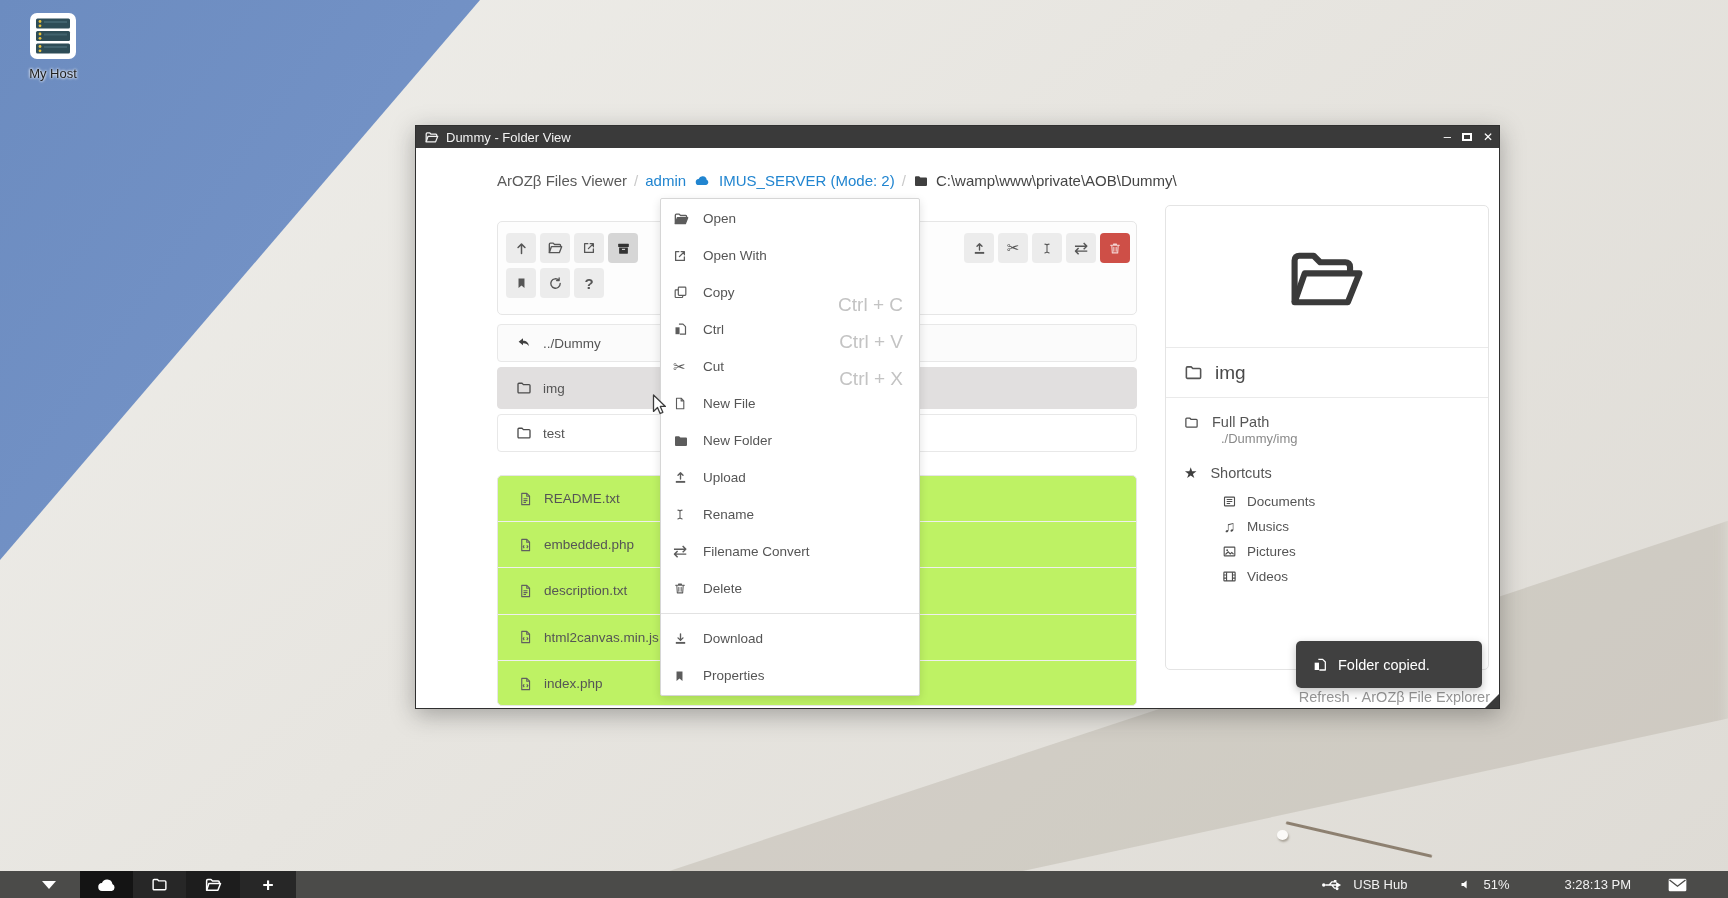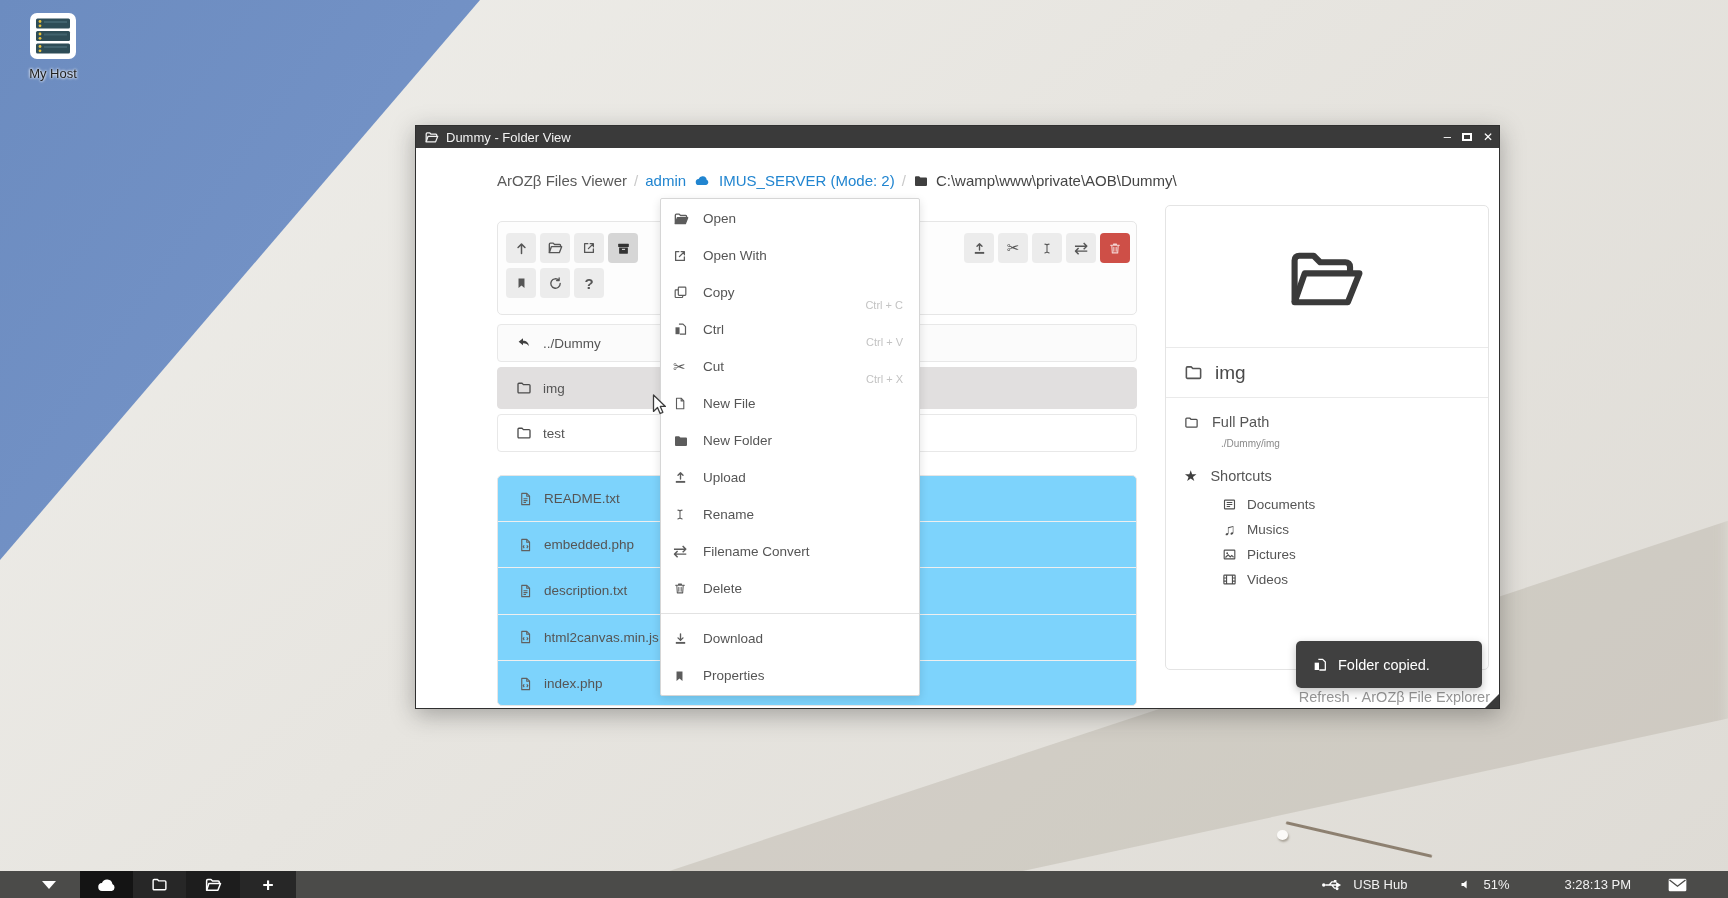--- a/index.html
+++ b/index.html
@@ -52,55 +52,55 @@
   
   .dirlist { position:absolute; left:81px; top:198px; width:640px; }
   .drow { height:38px; margin-bottom:5px; border:1px solid #e8e8e8; border-radius:4px;
     background:#fbfbfb; display:flex; align-items:center; padding-left:18px; gap:11px;
     font-size:13.5px; color:#555; cursor:pointer; }
   .drow.sel { background:#e1dfdf; border-color:#e1dfdf; height:42px; }
   .drow .ic { color:#4c4c4c; font-size:15px; display:flex; }
 
   
   .filelist { position:absolute; left:81px; top:349px; width:640px; height:231px;
-    border:1px solid #e6e6e6; border-radius:5px; background:#7dd3fc; overflow:hidden; }
+    border:1px solid #e6e6e6; border-radius:5px; background:#bef264; overflow:hidden; }
   .frow { height:46.2px; border-bottom:1px solid #efefef; display:flex; align-items:center;
     padding-left:20px; gap:11px; font-size:13.5px; color:#555; cursor:pointer; }
   .frow:last-child { border-bottom:none; }
   .frow .ic { color:#606060; font-size:16px; display:flex; }
 
   
   .details { position:absolute; left:749px; top:79px; width:324px; height:465px;
     background:#fff; border:1px solid #e4e4e4; border-radius:5px; }
   .preview { height:142px; border-bottom:1px solid #eaeaea; display:flex;
     align-items:center; justify-content:center; color:#3a3a3a; }
   .dname { height:50px; border-bottom:1px solid #eaeaea; display:flex; align-items:center;
     gap:12px; padding-left:18px; font-size:19px; color:#4a4a4a; }
   .dname .ic { font-size:18px; color:#555; display:flex; }
   .dbody { padding:16px 18px; font-size:14.5px; color:#555; }
   .dline { display:flex; align-items:center; gap:13px; }
-  .dpath { margin:8px 0 18px 37px; font-size:10px; color:#8a8a8a; }
+  .dpath { margin:1px 0 18px 37px; font-size:13px; color:#8a8a8a; }
   .scuts { margin:7px 0 0 37px; }
   .scut { display:flex; align-items:center; gap:9px; height:25px; font-size:13.5px; cursor:pointer; }
   .scut .ic { font-size:14px; color:#4e4e4e; display:flex; width:17px; justify-content:center; }
 
   .footer { position:absolute; right:9px; bottom:3px; font-size:14.5px; color:#979797; }
   .footer span { cursor:pointer; }
   .resize-grip { position:absolute; right:0; bottom:0; width:0; height:0;
     border-left:14px solid transparent; border-bottom:14px solid #3a3a3a; }
 
   
   .menu { position:absolute; left:660px; top:198px; width:260px; background:#fff;
     border:1px solid #d6d6d6; border-radius:2px; box-shadow:0 3px 10px rgba(0,0,0,.12); z-index:40;
     padding:1px 0; }
   .mrow { height:37px; display:flex; align-items:center; padding:0 16px 0 12px;
     font-size:13.5px; color:#555; cursor:pointer; }
   .mrow .ic { width:17px; margin-right:13px; color:#5c5c5c; font-size:15px; display:flex; }
   .mrow .lbl { flex:1; }
-  .mrow .key { color:#c3c3c3; font-size:11px;margin-top:24px; }
+  .mrow .key { color:#c3c3c3; font-size:19px;margin-top:24px; }
   .mdiv { height:1px; background:#e2e2e2; margin:6px 0; }
 
   
   .toast { position:absolute; left:1296px; top:641px; width:186px; height:47px;
     background:rgba(58,58,58,.97); border-radius:5px; color:#fff; z-index:60;
     display:flex; align-items:center; gap:10px; padding-left:16px; font-size:14.5px;
     box-shadow:0 3px 8px rgba(0,0,0,.25); }
 
   
   .cursor { position:absolute; left:648px; top:393px; z-index:90; }

